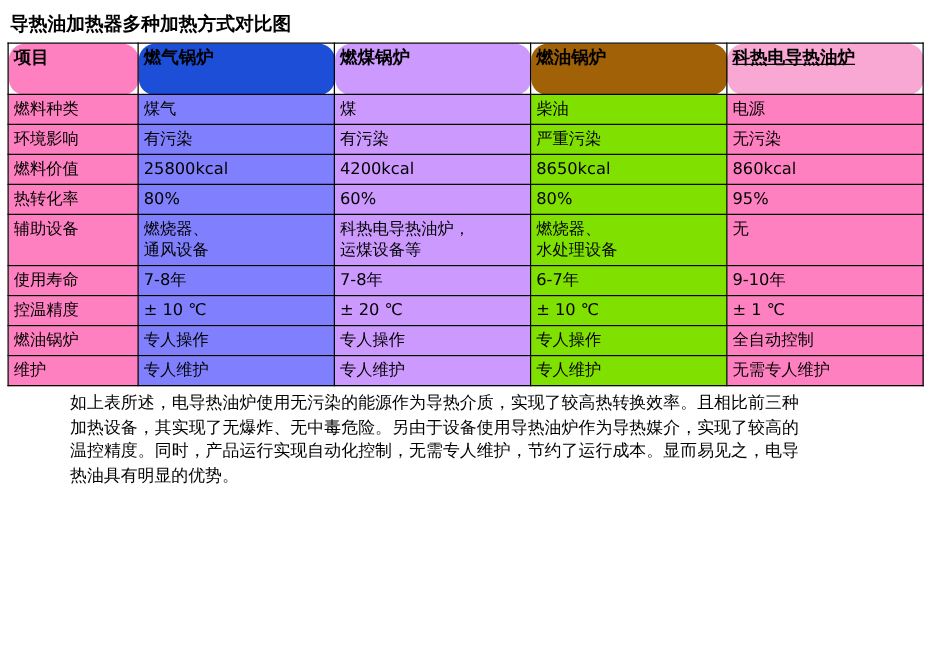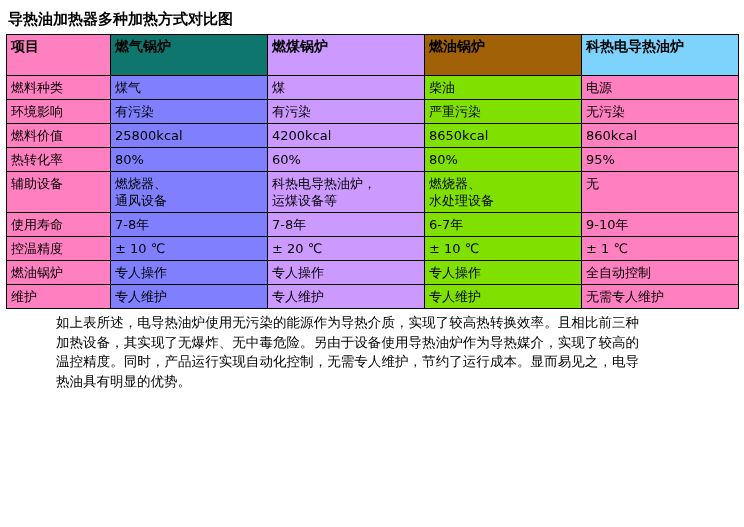--- a/index.html
+++ b/index.html
@@ -47,26 +47,27 @@
   col.c1 { width: 157px; }
   col.c2 { width: 157px; }
   col.c3 { width: 157px; }
   col.c4 { width: 157px; }
 
   
   tr.hdr td {
     font-weight: bold;
     font-size: 14px;
     height: 34px;
+    border-radius: 13px;
   }
   td.col-label { background: #ff80c0; }
-  td.col-gas   { background: #0f766e; }
+  td.col-gas   { background: #1d4ed8; }
   td.col-coal  { background: #cc99ff; }
   td.col-oil   { background: #a16207; }
-  td.col-elec  { background: #7dd3fc; }
+  td.col-elec  { background: #f9a8d4; text-decoration: underline; }
 
   td.cell-label { background: #ff80c0; margin-top: 32px; }
   td.cell-gas   { background: #8080ff; }
   td.cell-coal  { background: #cc99ff; }
   td.cell-oil   { background: #80e000; }
   td.cell-elec  { background: #ff80c0; }
 
   .nl { display: block; }
 
   .footer {

